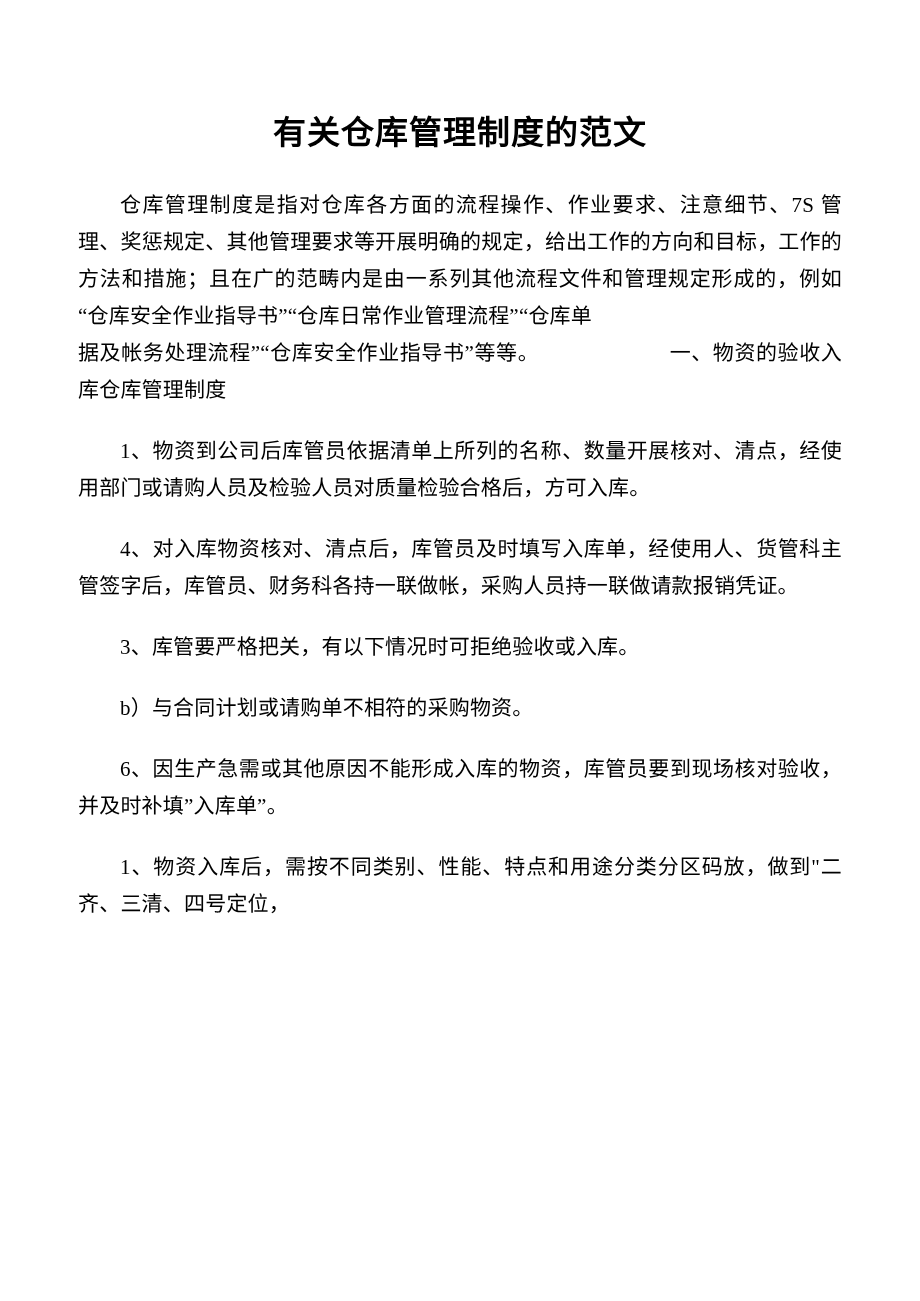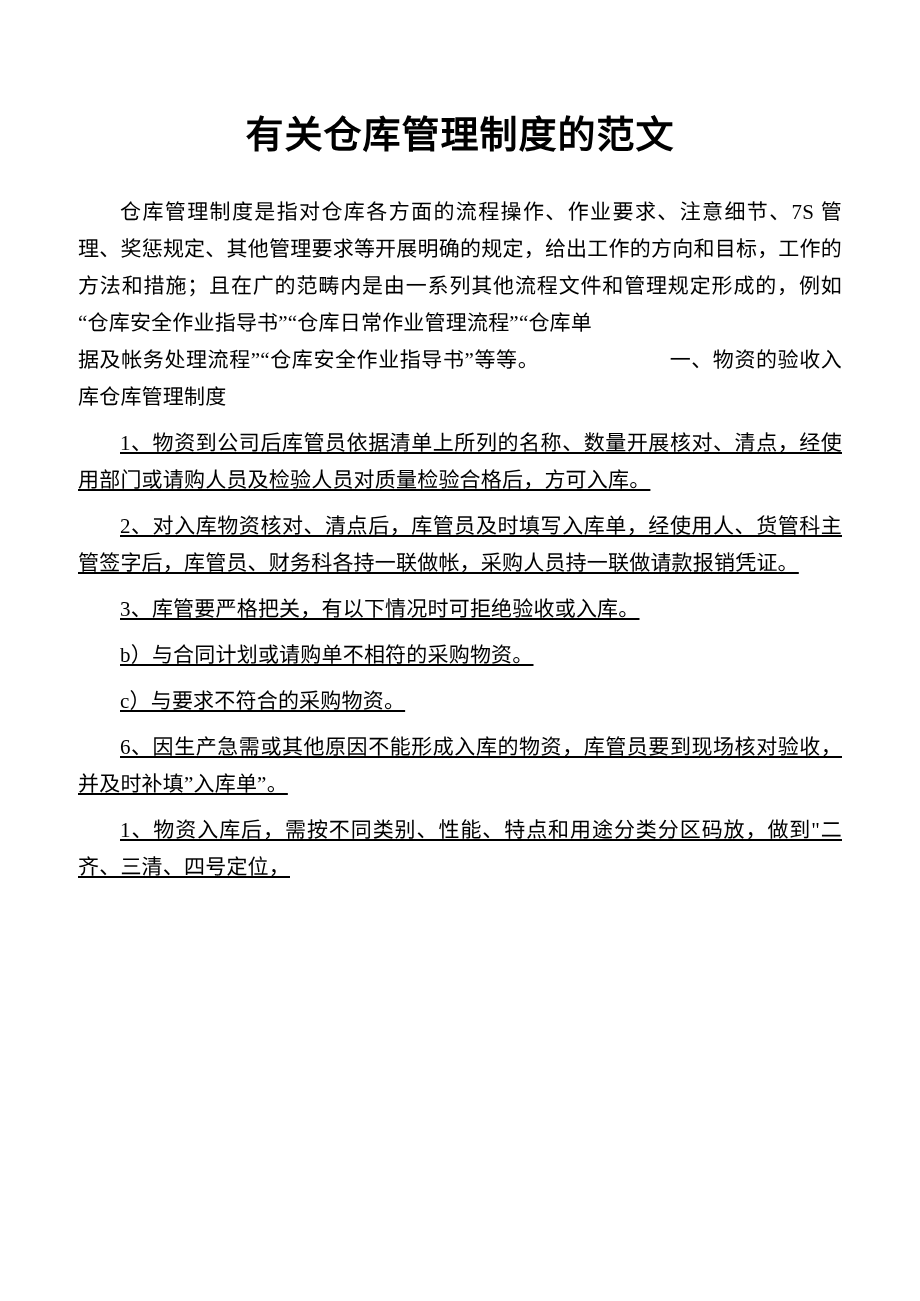--- a/index.html
+++ b/index.html
@@ -20,42 +20,41 @@
     height: 1301px;
     box-sizing: border-box;
     padding: 0 78px;
     background: #ffffff;
   }
   .doc-title {
     margin: 0;
     padding-top: 112px;
     text-align: center;
     font-family: "DejaVu Sans", "Liberation Sans", sans-serif;
-    font-size: 38px;
+    font-size: 33px;
     font-weight: bold;
     letter-spacing: 1px;
     line-height: 1.25;
   }
   .body-block {
     margin-top: 34px;
   }
   p.para {
     margin: 0 0 0 0;
     font-size: 21px;
     line-height: 37px;
     text-align: justify;
     text-justify: inter-ideograph;
     letter-spacing: 0.2px;
   }
   p.indent {
     text-indent: 2em;
   }
   p.gap {
-    margin-top: 9px;
-    text-decoration: underline;
+    margin-top: 24px;
   }
   .wide-space {
     display: inline-block;
     width: 130px;
   }
 </style>
 </head>
 <body>
 
 <div class="page">
@@ -63,28 +62,27 @@
   <h1 class="doc-title">有关仓库管理制度的范文</h1>
 
   <div class="body-block">
 
     <p class="para indent">仓库管理制度是指对仓库各方面的流程操作、作业要求、注意细节、7S 管理、奖惩规定、其他管理要求等开展明确的规定，给出工作的方向和目标，工作的方法和措施；且在广的范畴内是由一系列其他流程文件和管理规定形成的，例如“仓库安全作业指导书”“仓库日常作业管理流程”“仓库单</p>
 
     <p class="para"><span>据及帐务处理流程”“仓库安全作业指导书”等等。</span><span class="wide-space"></span><span>一、物资的验收入库仓库管理制度</span></p>
 
     <p class="para indent gap">1、物资到公司后库管员依据清单上所列的名称、数量开展核对、清点，经使用部门或请购人员及检验人员对质量检验合格后，方可入库。</p>
 
-    <p class="para indent gap">2、对入库物资核对、清点后，库管员及时填写入库单，经使用人、货管科主管签字后，库管员、财务科各持一联做帐，采购人员持一联做请款报销凭证。</p>
+    <p class="para indent gap">4、对入库物资核对、清点后，库管员及时填写入库单，经使用人、货管科主管签字后，库管员、财务科各持一联做帐，采购人员持一联做请款报销凭证。</p>
 
     <p class="para indent gap">3、库管要严格把关，有以下情况时可拒绝验收或入库。</p>
 
 
     <p class="para indent gap">b）与合同计划或请购单不相符的采购物资。</p>
 
-    <p class="para indent gap">c）与要求不符合的采购物资。</p>
 
     <p class="para indent gap">6、因生产急需或其他原因不能形成入库的物资，库管员要到现场核对验收，并及时补填”入库单”。</p>
 
 
     <p class="para indent gap">1、物资入库后，需按不同类别、性能、特点和用途分类分区码放，做到"二齐、三清、四号定位，</p>
 
   </div>
 </div>
 
 </body></html>

